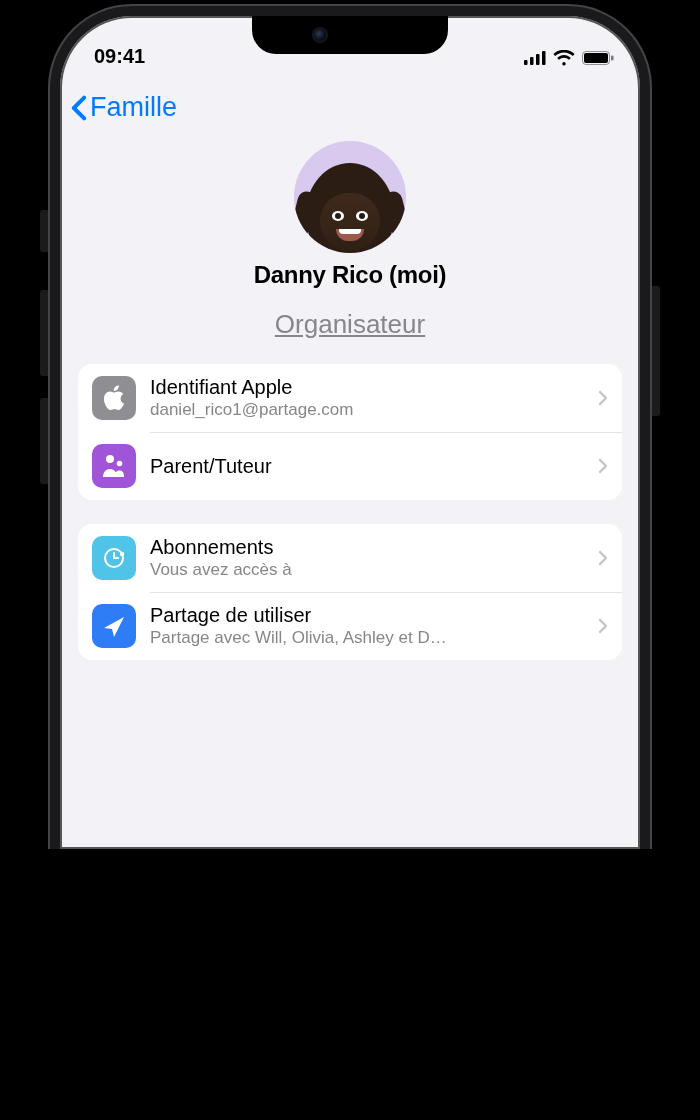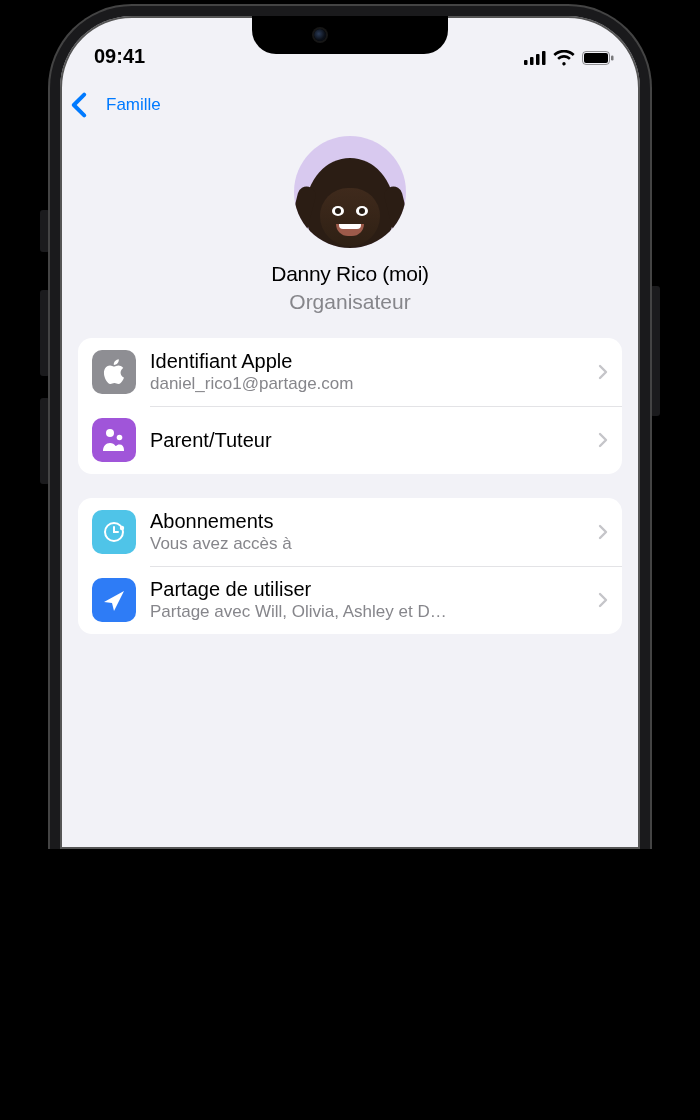--- a/index.html
+++ b/index.html
@@ -61,40 +61,40 @@
   }
   .status-right { display:flex; align-items:center; gap:7px; padding-bottom:2px; }
 
   .nav {
     display:flex; align-items:center;
     padding: 24px 10px 10px 10px;
   }
   .back {
     display:flex; align-items:center;
     color:#007aff;
-    font-size:17px;
-    gap:18px;
+    font-size:27px;
+    gap:2px;
   }
   .chev-back svg { width:18px; height:26px; }
 
   .profile {
     display:flex; flex-direction:column; align-items:center;
     margin-top: 8px;
   }
   .avatar {
     width:112px;height:112px;border-radius:50%;
     background:#d8c9ef;
     display:flex;align-items:flex-end;justify-content:center;
     overflow:hidden;
   }
   .profile h1 {
-    font-size:21px; font-weight:400; margin-top:14px; letter-spacing:-0.3px;
+    font-size:24px; font-weight:700; margin-top:8px; letter-spacing:-0.3px;
   }
   .role {
-    font-size:21px; color:#86868b; margin-top:4px;
+    font-size:26px; color:#86868b; margin-top:20px;text-decoration:underline;
   }
 
   .group {
     margin: 24px 18px 0 18px;
     background:#fff;
     border-radius:14px;
     overflow:hidden;
   }
   .row {
     display:flex; align-items:center;

